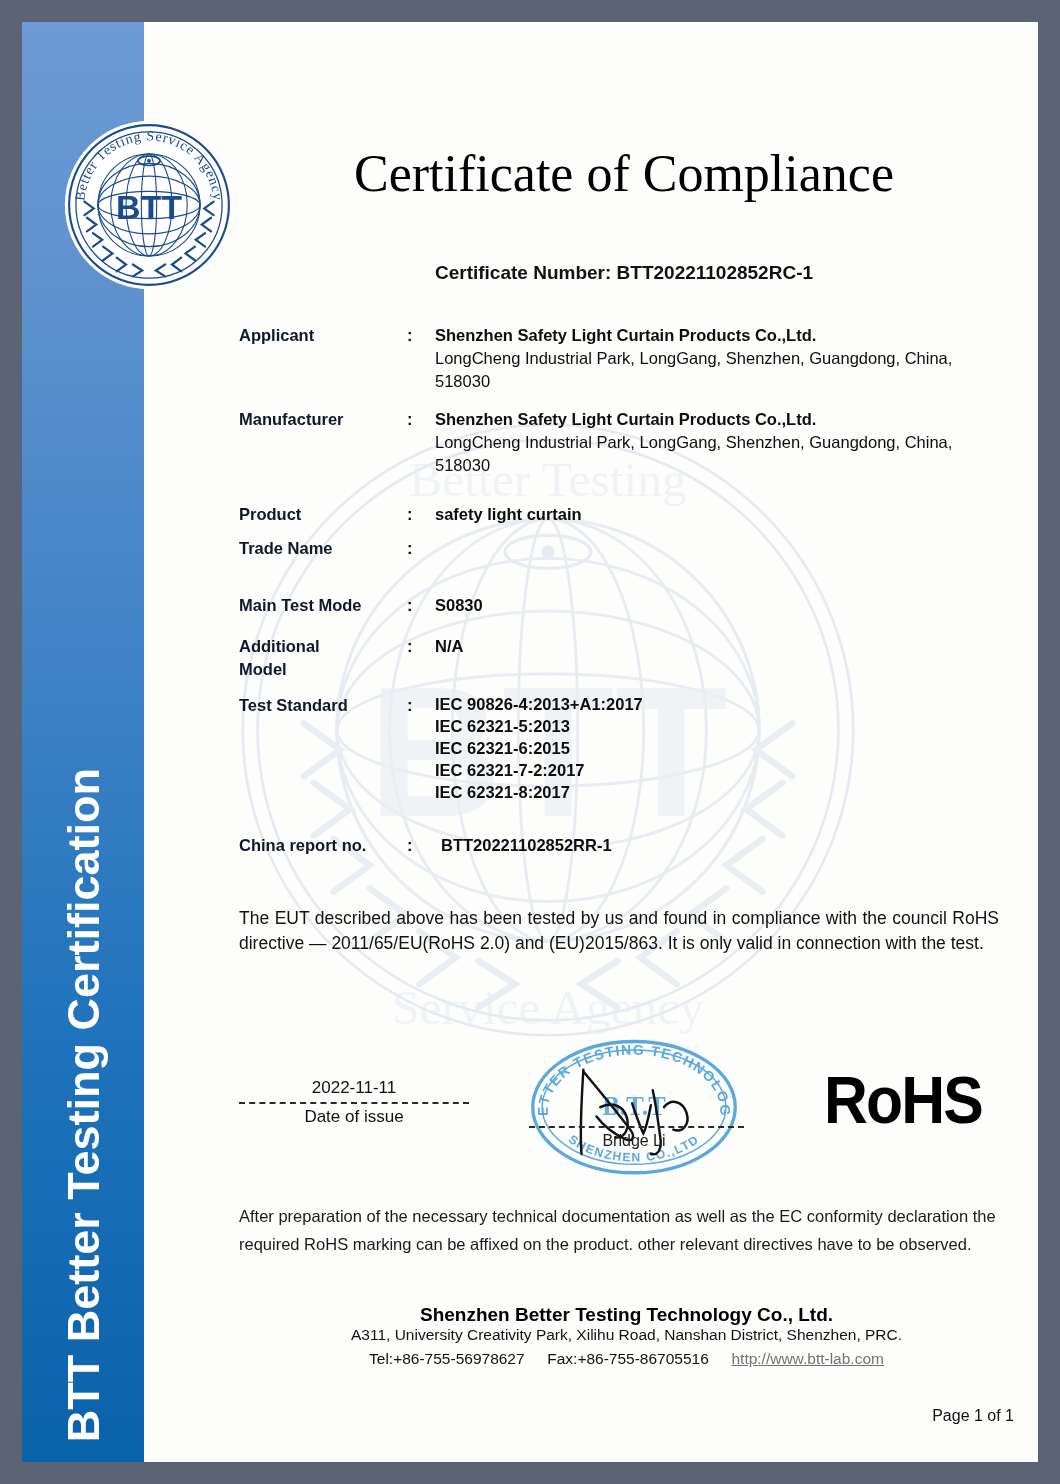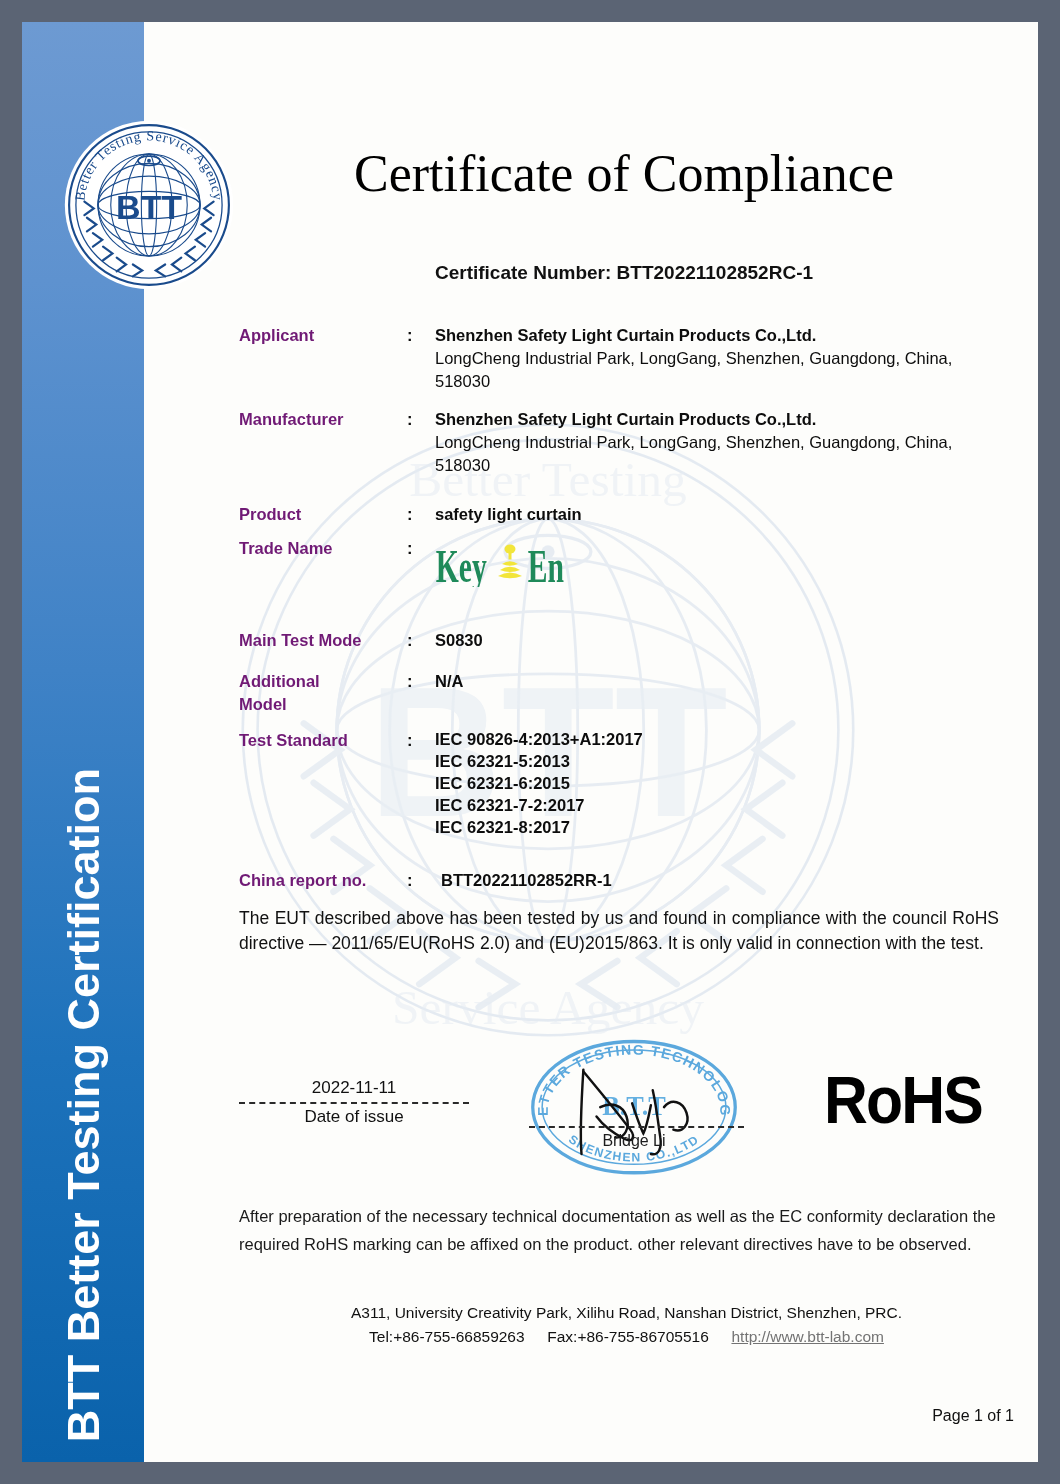--- a/index.html
+++ b/index.html
@@ -113,21 +113,21 @@
     left: 95px;
     top: 302px;
     width: 770px;
   }
   .row { display: flex; align-items: flex-start; margin-bottom: 4px; }
   .lbl {
     width: 168px;
     flex: 0 0 168px;
     font-size: 16.5px;
     font-weight: bold;
-    color: #701a75;
+    color: #0f172a;
     line-height: 1.38;
   }
   .colon {
     width: 28px;
     flex: 0 0 28px;
     font-size: 16.5px;
     font-weight: bold;
     color: #0d0d0d;
     line-height: 1.38;
   }
@@ -368,33 +368,20 @@
           <div class="val">
             <span class="plain">safety light curtain</span>
           </div>
         </div>
 
         <div style="height:8px"></div>
 
         <div class="row">
           <div class="lbl">Trade Name</div>
           <div class="colon">:</div>
-          <div class="val">
-            <svg id="keyen" width="132" height="52" viewBox="0 0 264 104">
-              <text x="2" y="76" font-family="Liberation Serif, serif" font-size="74" font-weight="bold" fill="#1f8a5a" transform="scale(0.80,1.25)">Key</text>
-              <g transform="translate(124,16)">
-                <ellipse cx="26" cy="12" rx="11" ry="9" fill="#f2e53a"></ellipse>
-                <rect x="23" y="20" width="6" height="13" fill="#f2e53a"></rect>
-                <path d="M10 42 q16 -11 32 0 q-16 7 -32 0z" fill="#f2e53a"></path>
-                <path d="M6 54 q20 -13 40 0 q-20 8 -40 0z" fill="#f2e53a"></path>
-                <path d="M2 66 q24 -14 48 0 q-24 9 -48 0z" fill="#f2e53a"></path>
-              </g>
-              <text x="232" y="76" font-family="Liberation Serif, serif" font-size="74" font-weight="bold" fill="#1f8a5a" transform="scale(0.80,1.25)">En</text>
-            </svg>
-          </div>
         </div>
 
         <div style="height:30px"></div>
 
         <div class="row">
           <div class="lbl">Main Test Mode</div>
           <div class="colon">:</div>
           <div class="val">
             <span class="plain">S0830</span>
           </div>
@@ -474,23 +461,24 @@
         </svg>
         <div id="stamp-rule"></div>
         <div id="stamp-name">Bridge Li</div>
 
         <div id="rohs">RoHS</div>
       </div>
 
       <div id="after">After preparation of the necessary technical documentation as well as the EC conformity declaration the required RoHS marking can be affixed on the product. other relevant directives have to be observed.</div>
 
       <div id="footer">
+        <div id="footer-company">Shenzhen Better Testing Technology Co., Ltd.</div>
         <div id="footer-addr">A311, University Creativity Park, Xilihu Road, Nanshan District, Shenzhen, PRC.</div>
         <div id="footer-contact">
-          <span>Tel:+86-755-66859263</span>
+          <span>Tel:+86-755-56978627</span>
           <span class="sp"></span>
           <span>Fax:+86-755-86705516</span>
           <span class="sp"></span>
           <span id="footer-url">http://www.btt-lab.com</span>
         </div>
       </div>
 
       <div id="pageno">Page 1 of 1</div>
     </div>
   </div>

